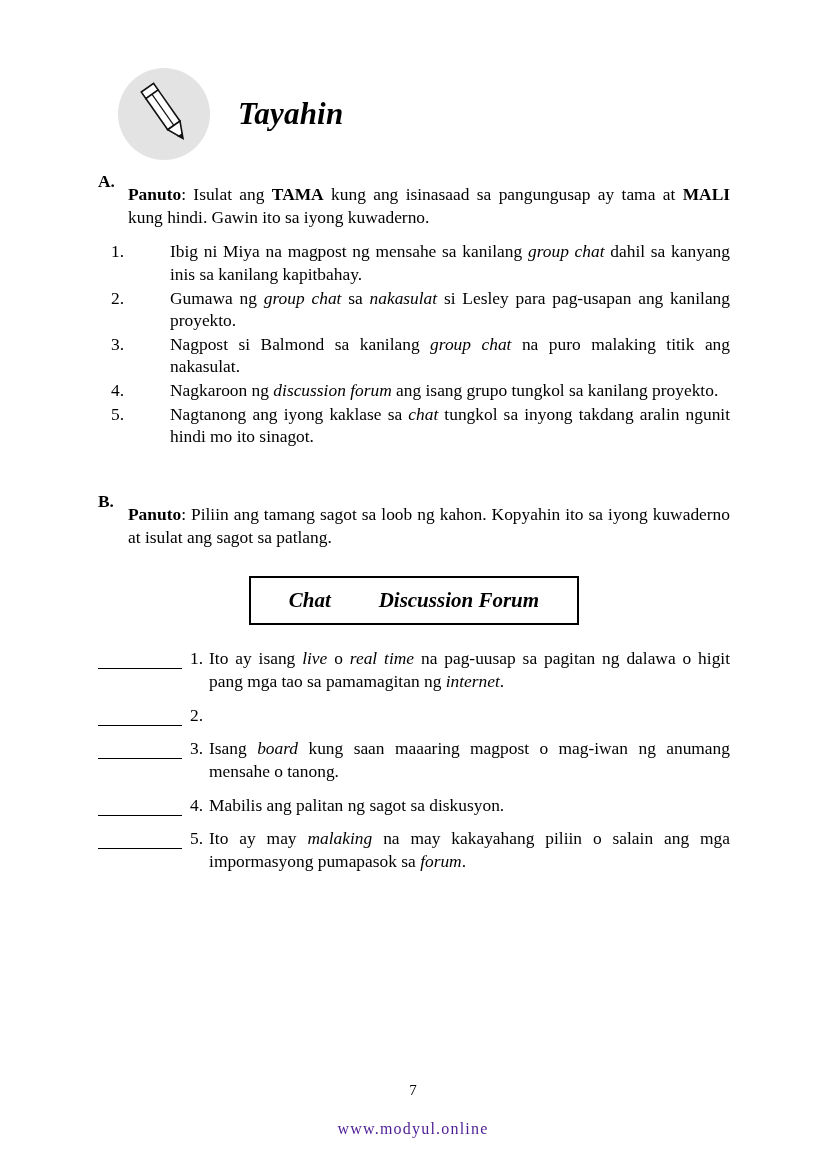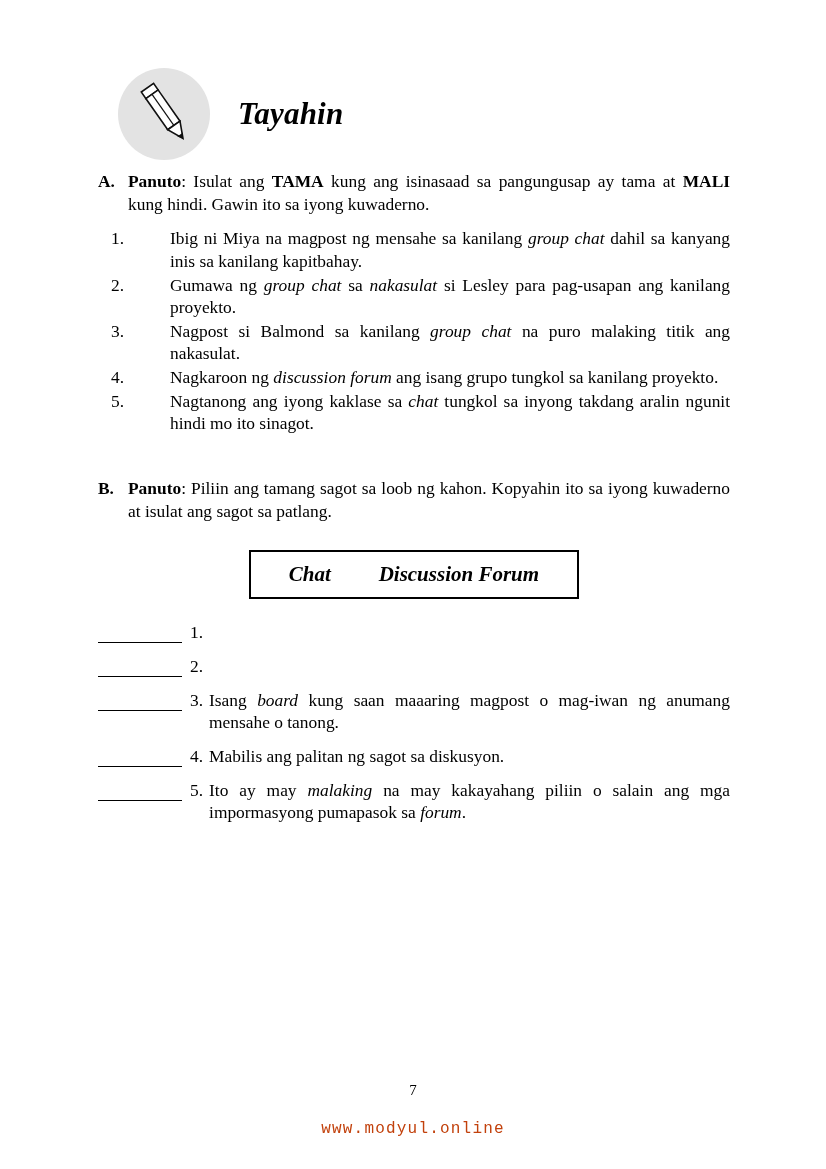--- a/index.html
+++ b/index.html
@@ -73,20 +73,21 @@
     align-items: flex-start;
   }
   .sec-letter {
     font-weight: bold;
     width: 30px;
     flex: none;
   }
   .sec-text {
     flex: 1;
     text-align: justify;
+    margin-top: 13px;
   }
   .sec-text b { font-weight: bold; }
 
   ol.numbered {
     list-style: none;
     margin: 12px 0 0 0;
     padding: 0;
   }
   ol.numbered li {
     display: flex;
@@ -163,24 +164,24 @@
     width: 826px;
     text-align: center;
     font-size: 15px;
   }
   .watermark {
     position: absolute;
     top: 1120px;
     left: 0;
     width: 826px;
     text-align: center;
-    font-family: Liberation Mono, monospace;
+    font-family: Liberation Serif, serif;
     font-size: 16px;
     letter-spacing: 1.2px;
-    color: #c2410c;
+    color: #4c1d95;
   }
 </style>
 </head>
 <body>
 
 <div class="page">
 
   <div class="header">
     <div class="badge">
       <svg width="78" height="78" viewBox="0 0 78 78" aria-hidden="true">
@@ -235,20 +236,21 @@
 
       <div class="choice-box">
         <span>Chat</span>
         <span>Discussion Forum</span>
       </div>
 
       <ol class="blanks">
         <li>
           <span class="blank"></span>
           <span class="num">1.</span>
+          <span class="txt">Ito ay isang <i>live</i> o <i>real time</i> na pag-uusap sa pagitan ng dalawa o higit pang mga tao sa pamamagitan ng <i>internet</i>.</span>
         </li>
         <li>
           <span class="blank"></span>
           <span class="num">2.</span>
         </li>
         <li>
           <span class="blank"></span>
           <span class="num">3.</span>
           <span class="txt">Isang <i>board</i> kung saan maaaring magpost o mag-iwan ng anumang mensahe o tanong.</span>
         </li>

